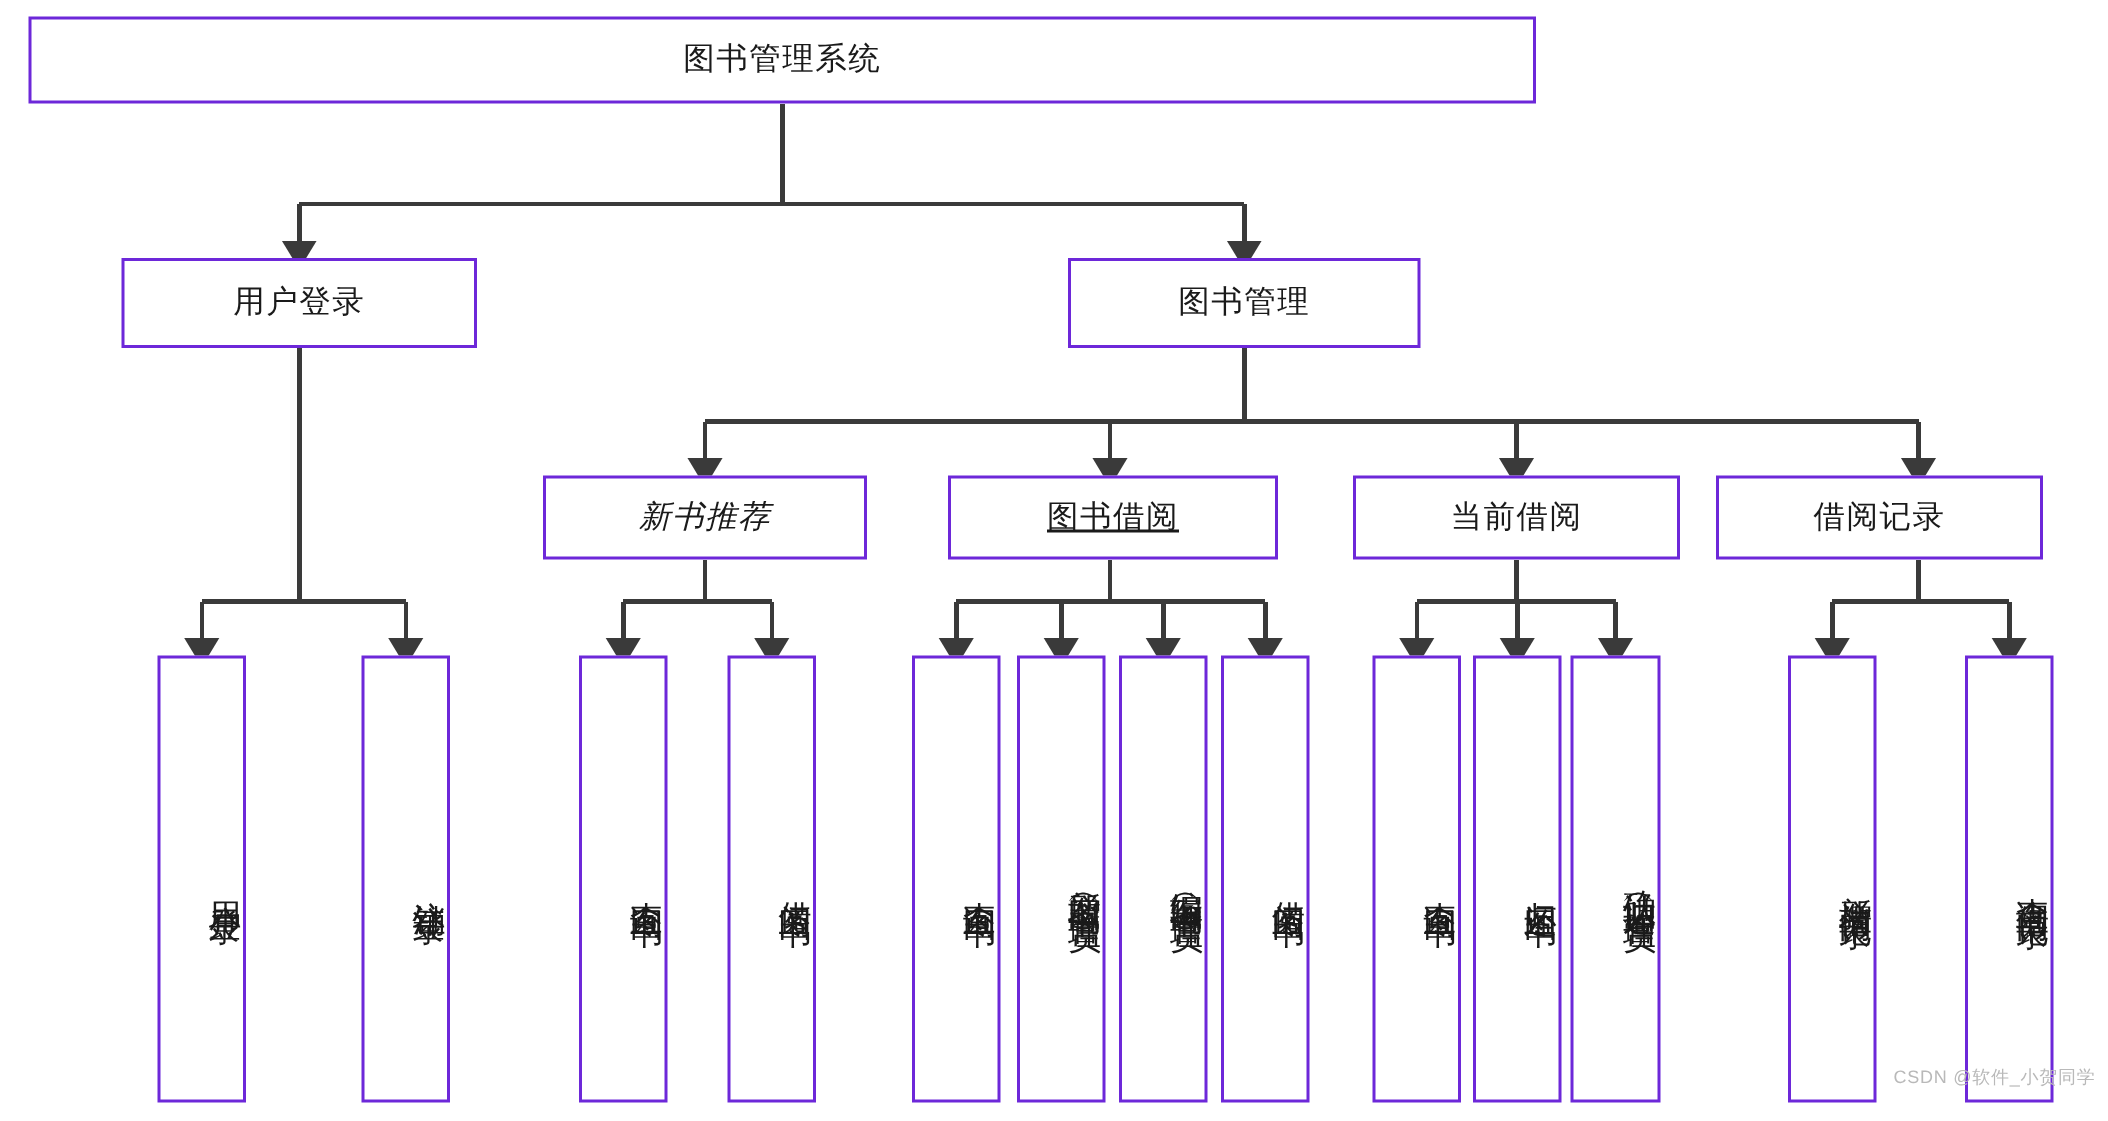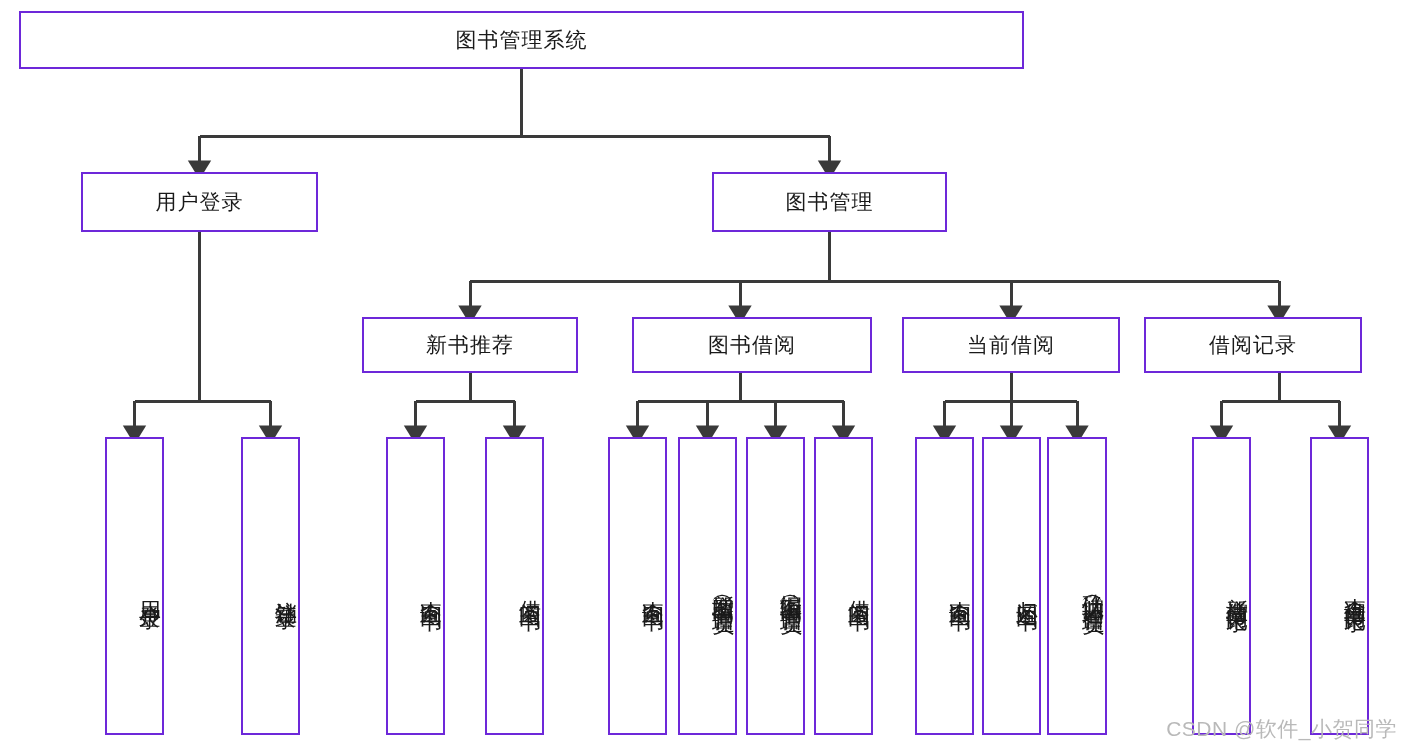--- a/index.html
+++ b/index.html
@@ -52,22 +52,22 @@
     justify-content: center;
     line-height: 1.05;
   }
   .node-label {
     display: block;
     white-space: nowrap;
   }
   .watermark {
     position: absolute;
     right: 8px;
-    bottom: 4px;
-    font-size: 21px;
+    bottom: 20px;
+    font-size: 12px;
     color: #b9b9b9;
     letter-spacing: 0.5px;
     white-space: nowrap;
     user-select: none;
   }
 </style>
 </head>
 <body>
 
 <div id="canvas">
@@ -117,24 +117,24 @@
   <div id="nodes">
       <div class="node horiz" style="left: 19px; top: 11px; width: 1005px; height: 58px;">
         <span class="node-label">图书管理系统</span>
       </div>
       <div class="node horiz" style="left: 81px; top: 172px; width: 237px; height: 60px;">
         <span class="node-label">用户登录</span>
       </div>
       <div class="node horiz" style="left: 712px; top: 172px; width: 235px; height: 60px;">
         <span class="node-label">图书管理</span>
       </div>
-      <div class="node horiz" style="left: 362px; top: 317px; width: 216px; height: 56px;">
+      <div class="node horiz" style="left: 362px; top: 317px; width: 216px; height: 56px; font-style: italic;">
         <span class="node-label">新书推荐</span>
       </div>
-      <div class="node horiz" style="left: 632px; top: 317px; width: 240px; height: 56px;">
+      <div class="node horiz" style="left: 632px; top: 317px; width: 220px; height: 56px; text-decoration: underline;">
         <span class="node-label">图书借阅</span>
       </div>
       <div class="node horiz" style="left: 902px; top: 317px; width: 218px; height: 56px;">
         <span class="node-label">当前借阅</span>
       </div>
       <div class="node horiz" style="left: 1144px; top: 317px; width: 218px; height: 56px;">
         <span class="node-label">借阅记录</span>
       </div>
       <div class="node vert" style="left: 105px; top: 437px; width: 59px; height: 298px;">
         <span class="node-label">用户登录</span>

